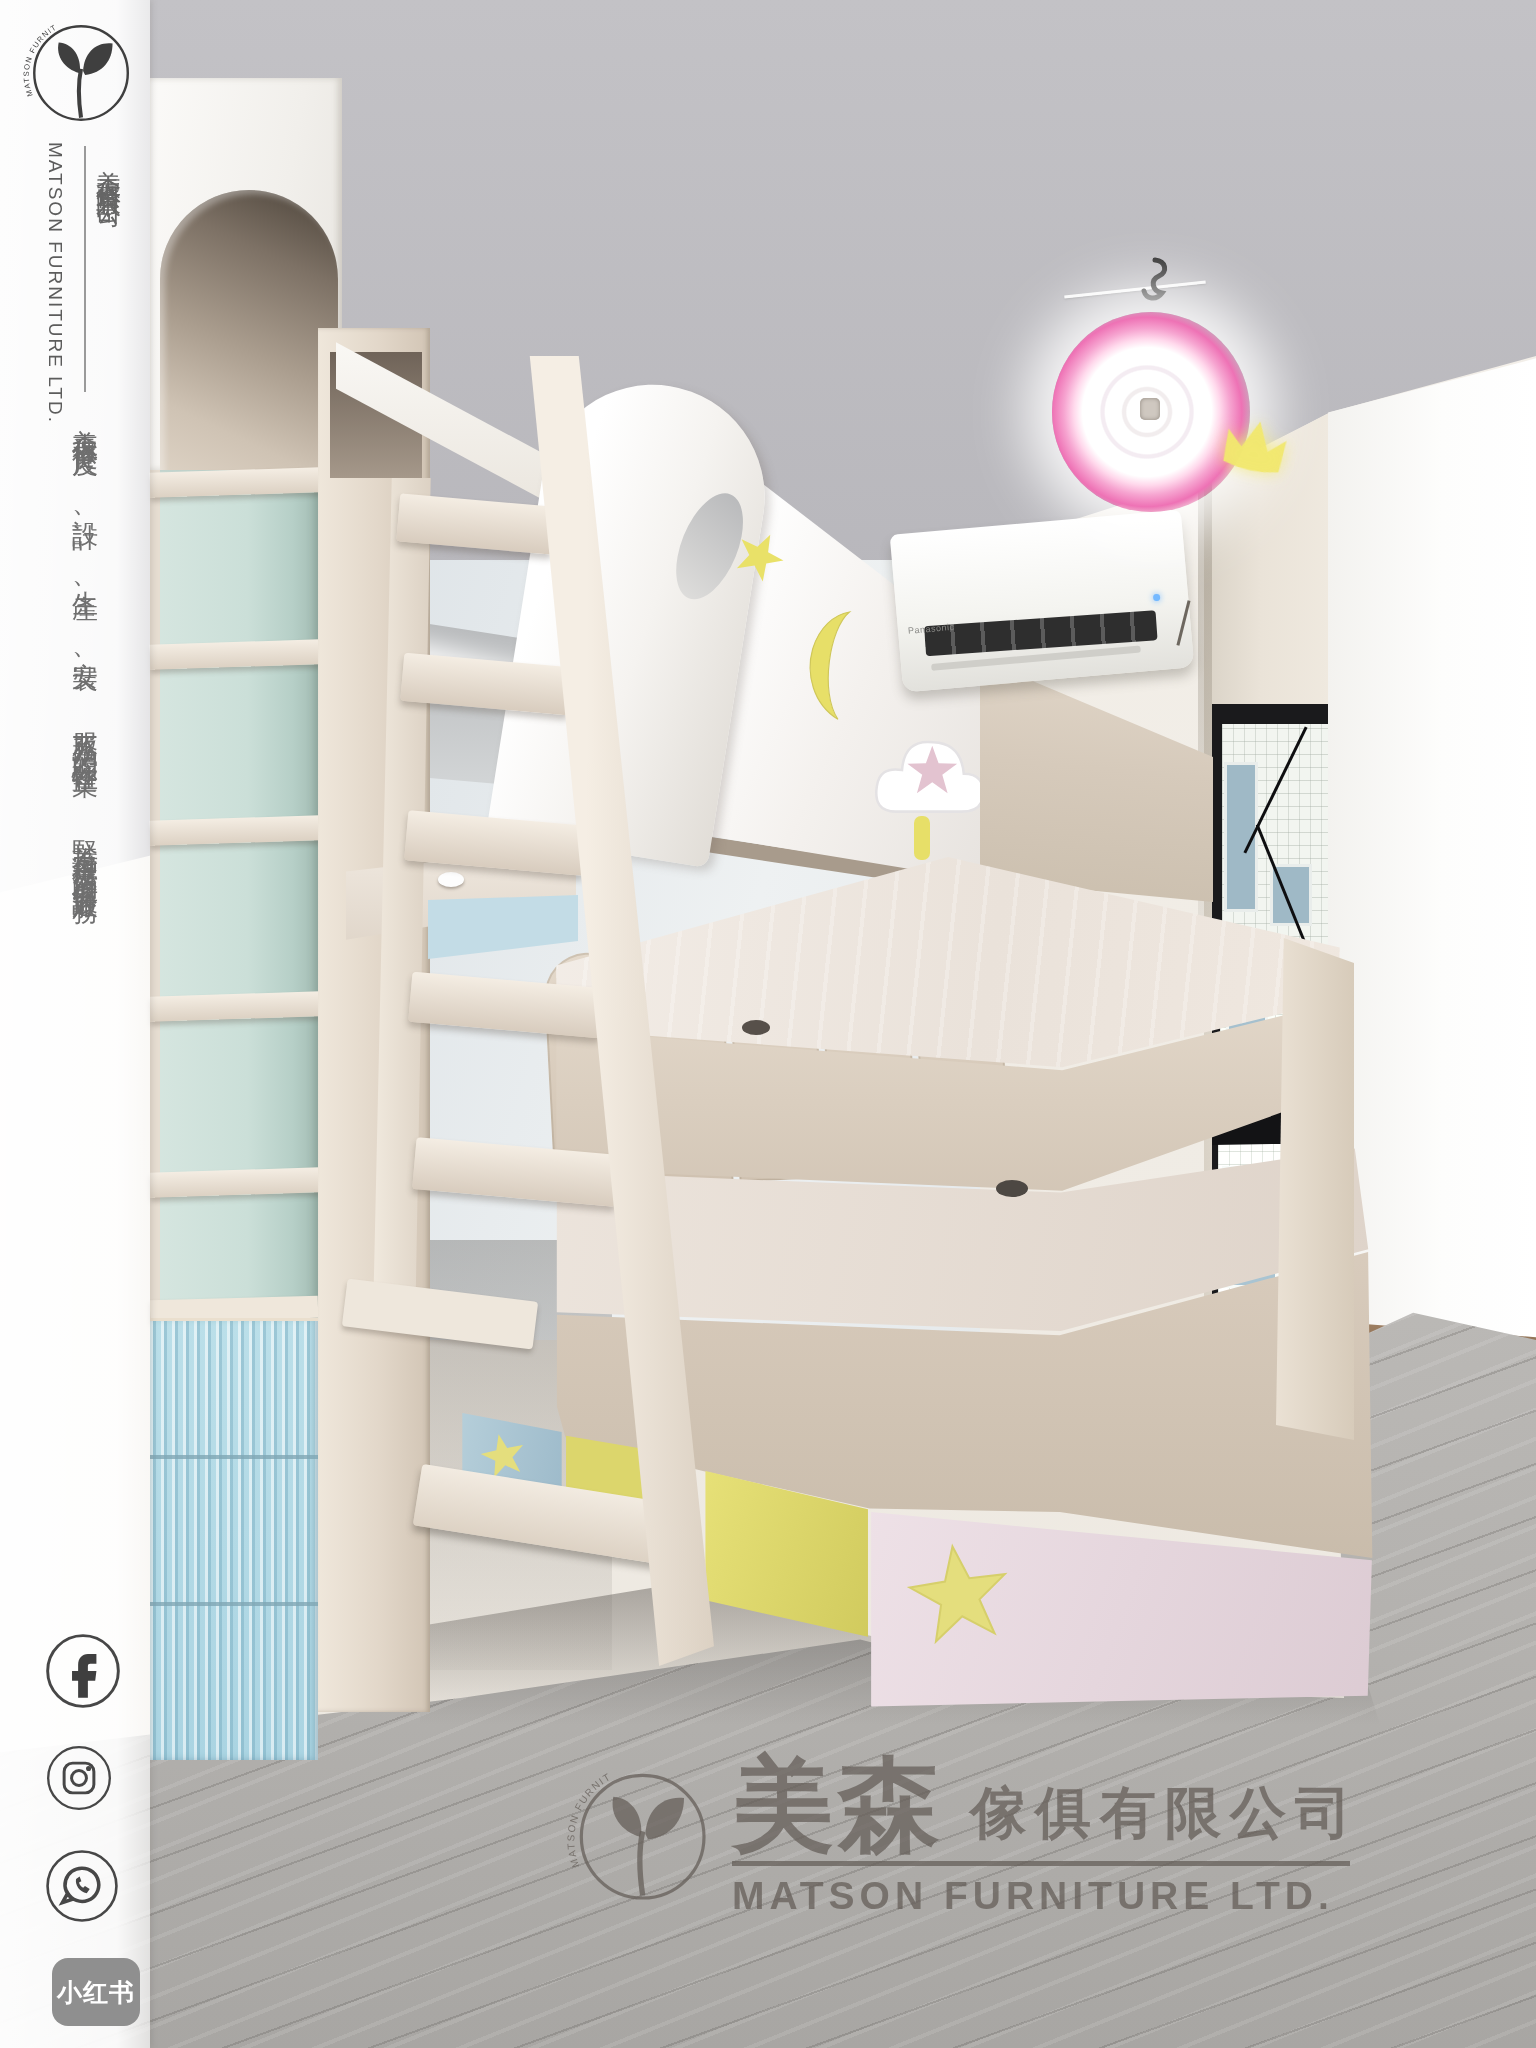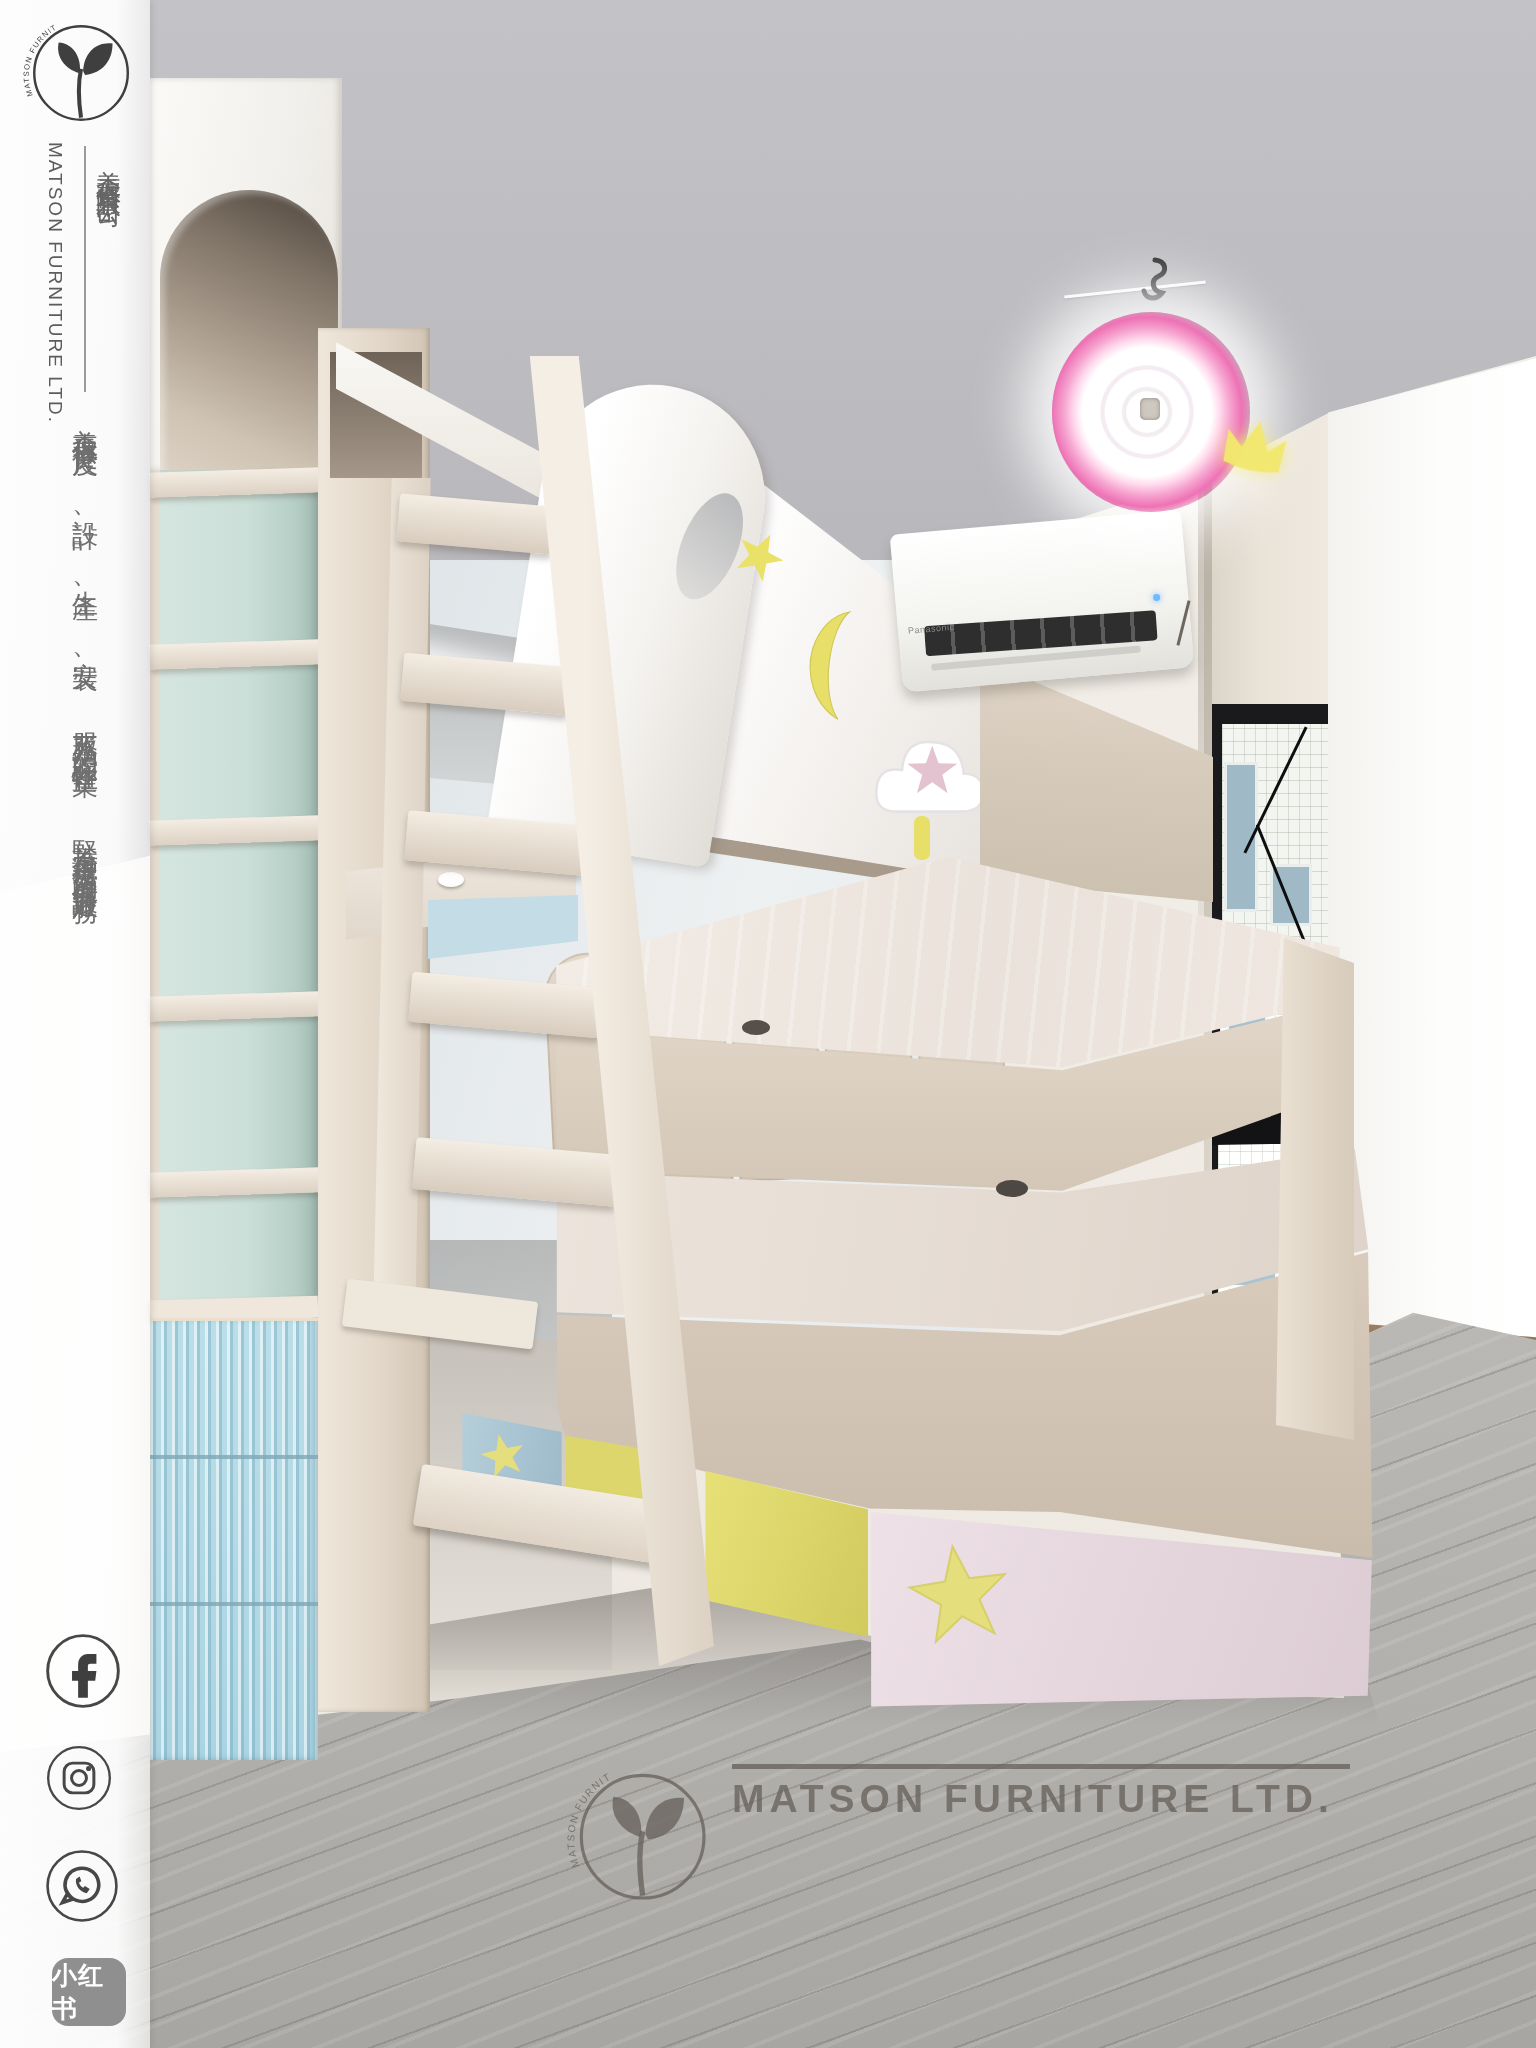--- a/index.html
+++ b/index.html
@@ -218,21 +218,21 @@
   .v-en{position:absolute;left:44px;top:142px;height:270px;writing-mode:vertical-rl;
     font-size:19px;letter-spacing:2px;color:#5c5c5c;white-space:nowrap;}
   .sb-divider{position:absolute;left:84px;top:146px;width:2px;height:246px;background:#9a9a9a;}
   .v-zh-name{position:absolute;left:92px;top:150px;height:250px;writing-mode:vertical-rl;
     text-orientation:upright;font-size:25px;letter-spacing:5px;color:#666;
     font-family:"Liberation Serif",serif;white-space:nowrap;}
   .v-tagline{position:absolute;left:70px;top:408px;height:1225px;writing-mode:vertical-rl;
     text-orientation:upright;font-size:26px;letter-spacing:4px;color:#6f6f6f;
     font-family:"Liberation Serif",serif;line-height:1.1;}
   .soc{position:absolute;color:#474747;}
-  .badge-xhs{position:absolute;left:52px;top:1958px;width:74px;height:68px;border-radius:16px;
+  .badge-xhs{position:absolute;left:52px;top:1958px;width:88px;height:68px;border-radius:16px;
     background:#8f8f8f;display:flex;align-items:center;justify-content:center;
     color:#fff;font-weight:bold;font-size:25px;letter-spacing:1px;}
 </style>
 </head>
 <body>
 
 <svg width="0" height="0" style="position:absolute">
   <defs>
     <path id="star5" d="M50 4 L62 37 L97 38 L69 59 L79 94 L50 73 L21 94 L31 59 L3 38 L38 37 Z"></path>
     <path id="crescent" d="M62 6 C32 38 30 150 68 192 C22 172 2 122 8 78 C14 40 36 14 62 6 Z"></path>
@@ -378,20 +378,24 @@
   <div class="abs watermark">
     <svg class="wm-logo" viewBox="0 0 120 120">
       <g style="color:rgba(98,92,86,.72)">
           <use href="#sprout"></use>
         </g>
       <text font-size="7.5" letter-spacing="1.2" fill="rgba(98,92,86,.72)">
         <textPath href="#arcpath">MATSON FURNITURE</textPath>
       </text>
     </svg>
     <div class="wm-text">
+      <div class="wm-row">
+        <span class="wm-zh-big">美森</span>
+        <span class="wm-zh-small">傢俱有限公司</span>
+      </div>
       <div class="wm-rule"></div>
       <div class="wm-en">MATSON FURNITURE LTD.</div>
     </div>
   </div>
 
   <div class="abs sidebar">
     <svg class="sb-logo" viewBox="0 0 120 120">
       <use href="#sprout"></use>
       <text font-size="7.5" letter-spacing="1.2" fill="#3f3f3f">
         <textPath href="#arcpath">MATSON FURNITURE</textPath>

